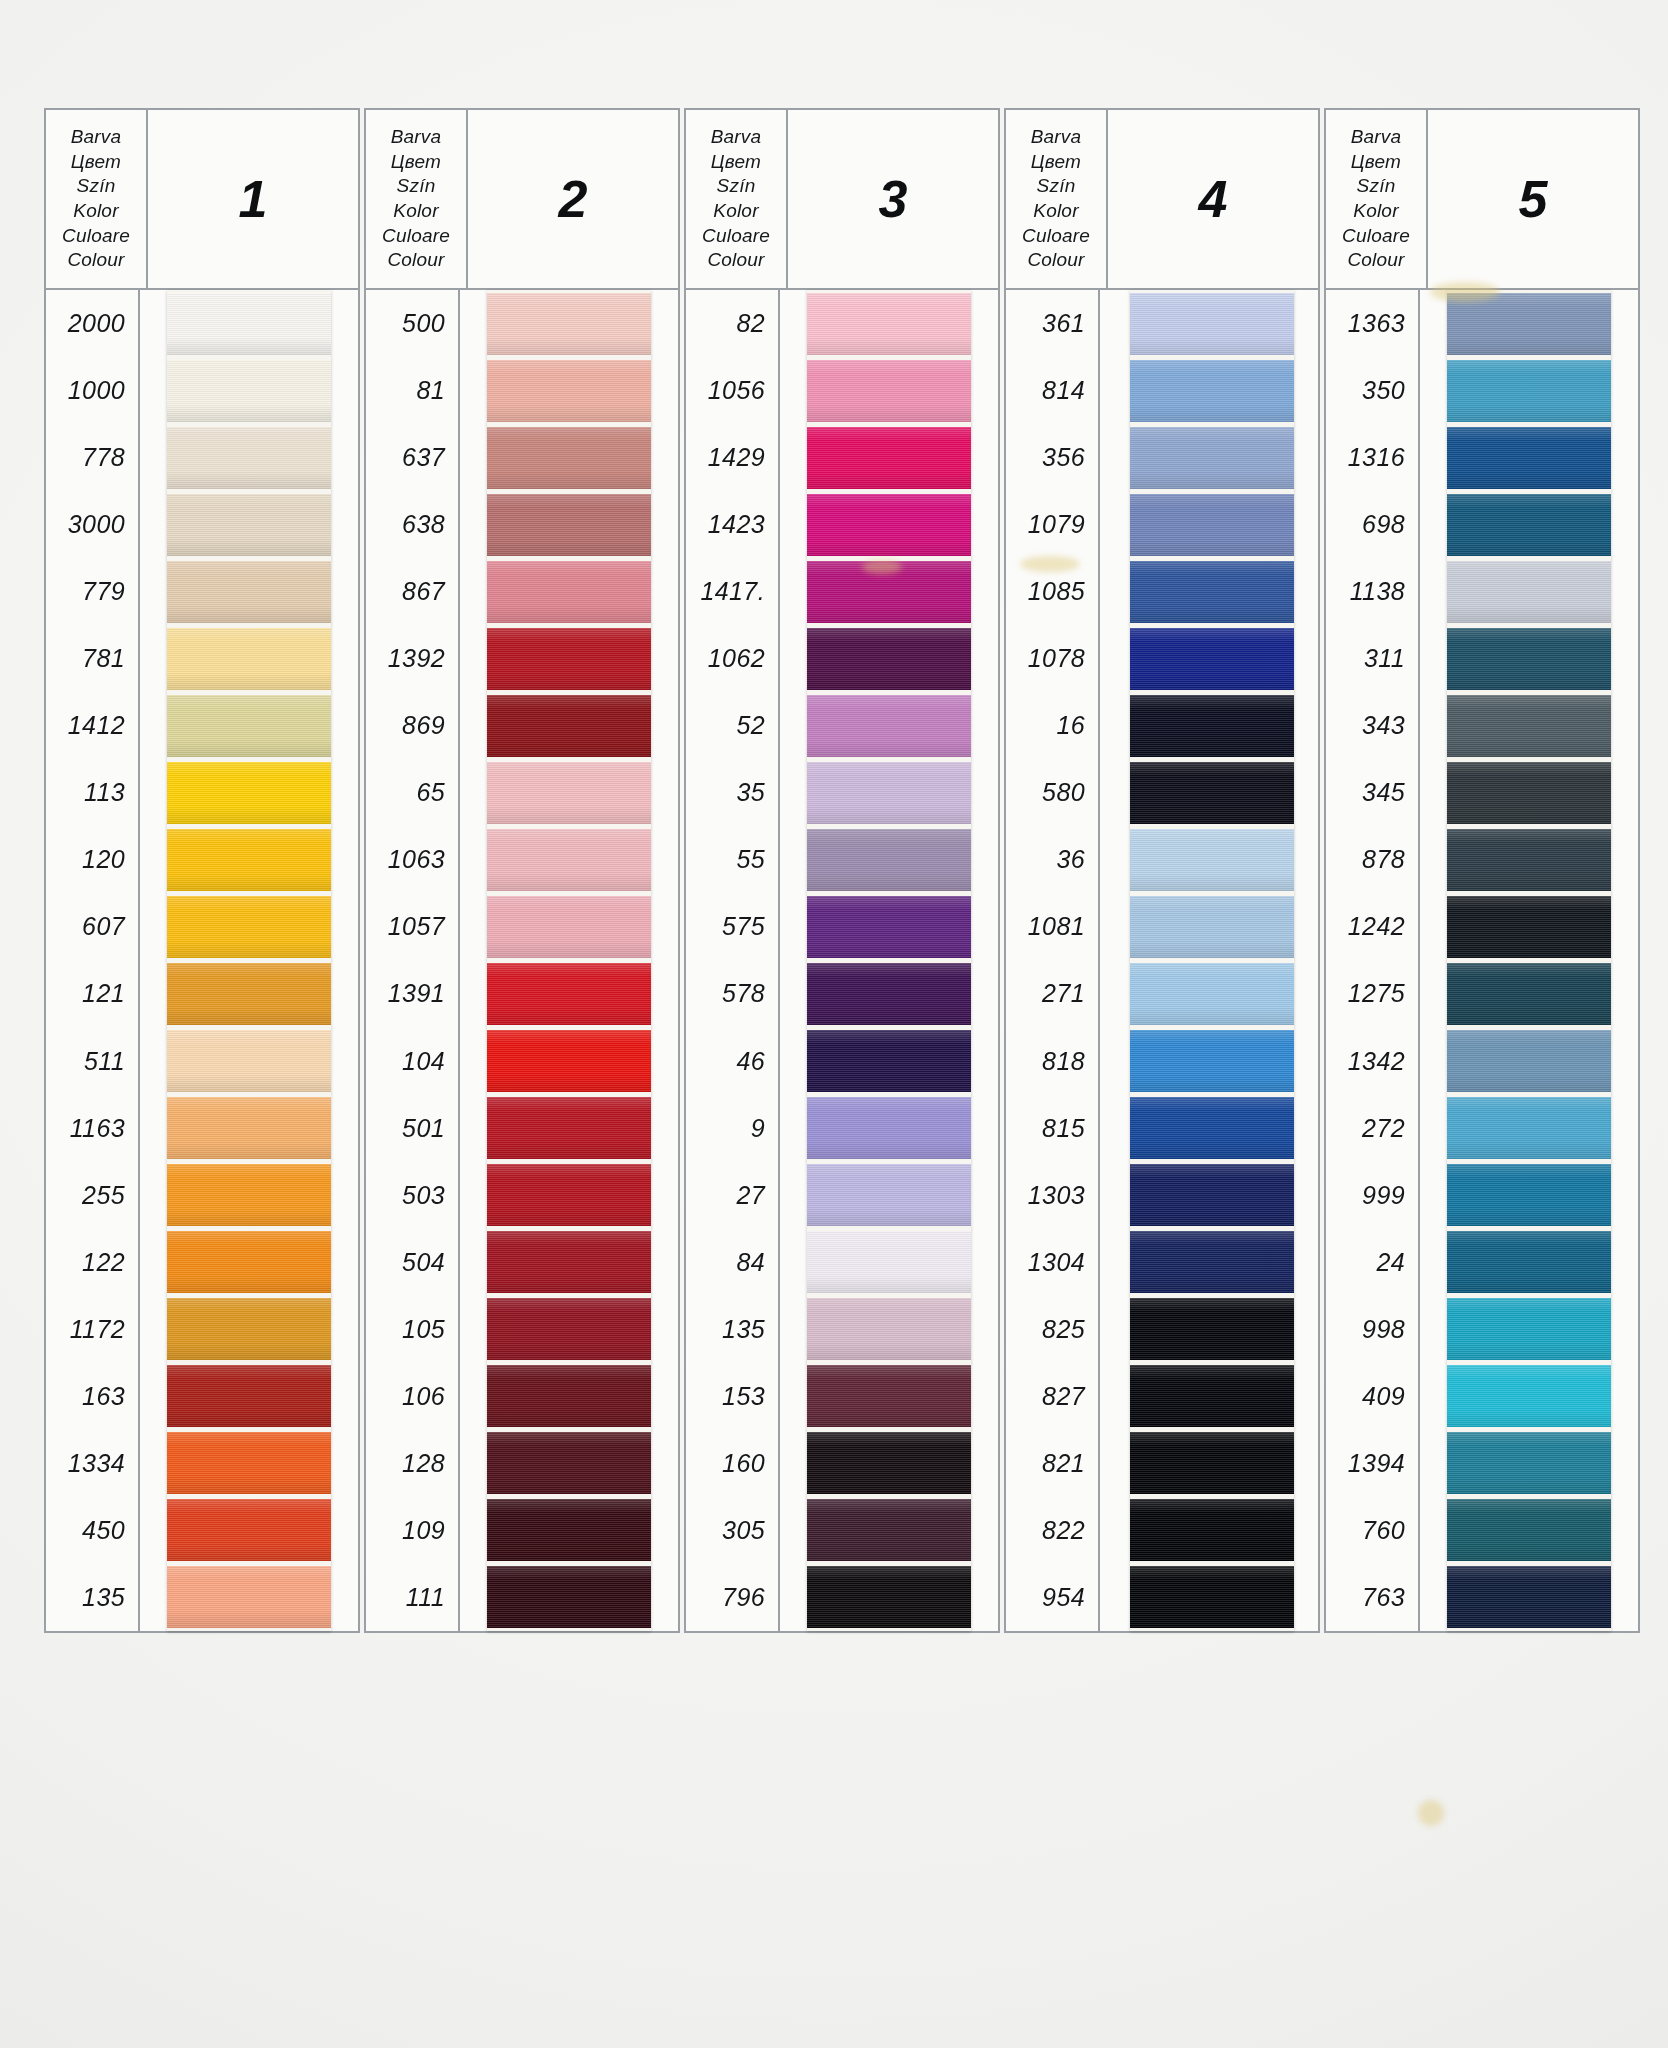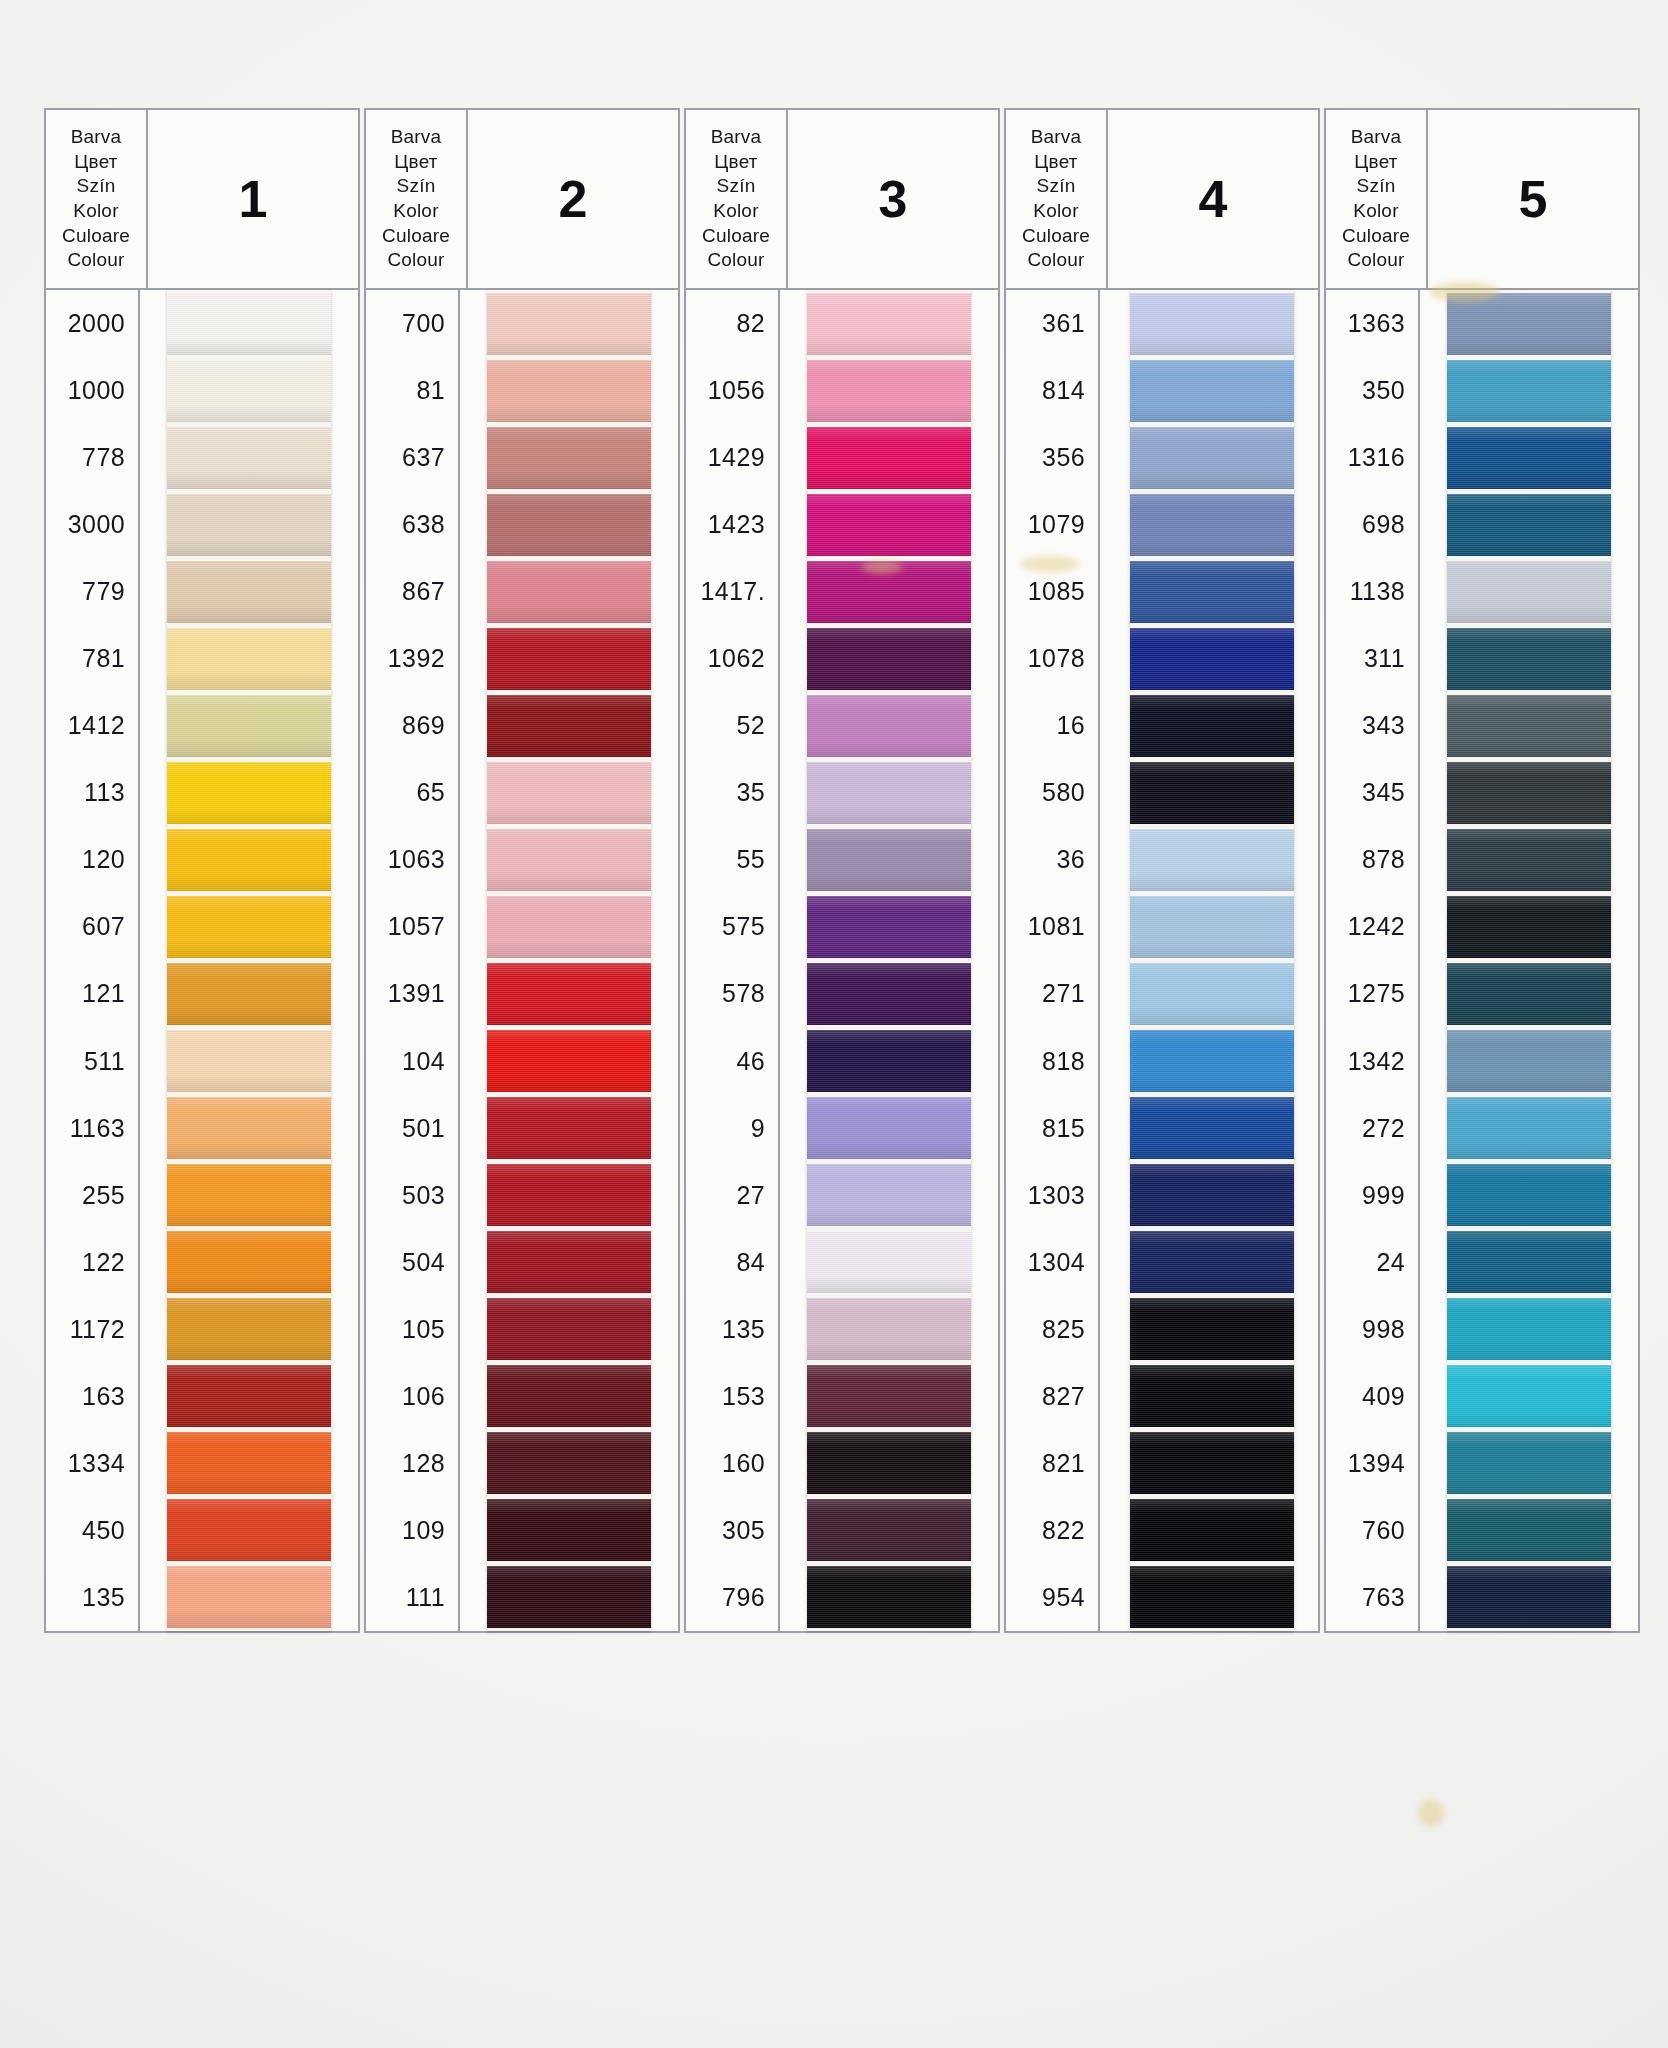--- a/index.html
+++ b/index.html
@@ -23,20 +23,21 @@
   .chart{
     position:absolute;
     left:44px; top:108px;
     display:flex;
     gap:0px;
   }
   .column{
     width:316px;
     margin-right:4px;
     position:relative;
+    font-style:italic;
   }
   .col-head{
     display:flex;
     height:182px;
     box-sizing:border-box;
   }
   .head-labels{
     width:104px;
     border:2px solid #9aa0a6;
     background:#fbfbfa;
@@ -222,21 +223,21 @@
             <div>Цвет</div>
             <div>Szín</div>
             <div>Kolor</div>
             <div>Culoare</div>
             <div>Colour</div>
           </div>
           <div class="head-num">2</div>
         </div>
         <div class="col-body">
           <div class="num-col">
-            <div class="num-cell">700</div>
+            <div class="num-cell">500</div>
             <div class="num-cell">81</div>
             <div class="num-cell">637</div>
             <div class="num-cell">638</div>
             <div class="num-cell">867</div>
             <div class="num-cell">1392</div>
             <div class="num-cell">869</div>
             <div class="num-cell">65</div>
             <div class="num-cell">1063</div>
             <div class="num-cell">1057</div>
             <div class="num-cell">1391</div>

